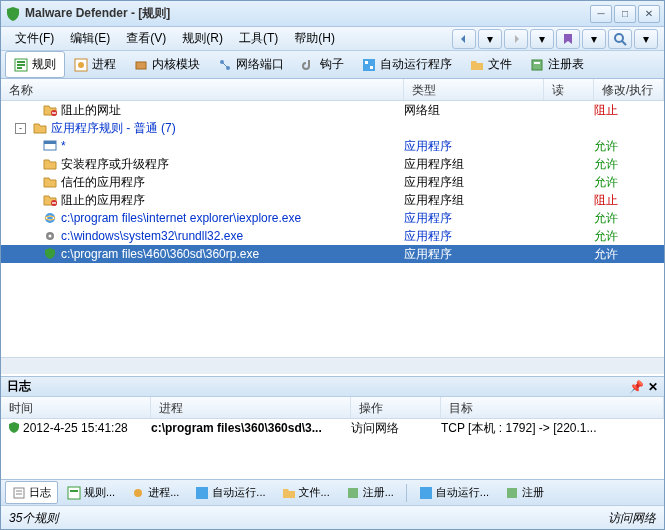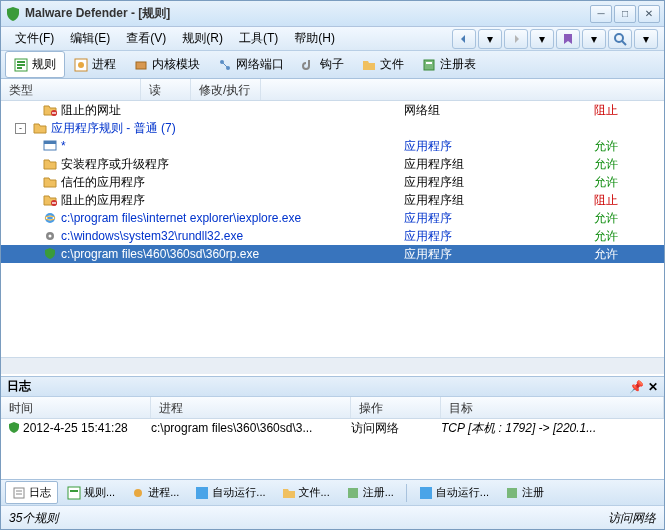--- a/index.html
+++ b/index.html
@@ -36,23 +36,23 @@
 .green { color: #0a8a0a; }
 .red { color: #cc0000; }
 .expander { width: 11px; height: 11px; border: 1px solid #888; display: inline-flex; align-items: center; justify-content: center; font-size: 9px; line-height: 1; margin-right: 3px; background: #fff; color: #333; }
 .scrollbar-h { height: 17px; background: #e8eef5; border-top: 1px solid #cbdae9; }
 .log-header { height: 20px; background: linear-gradient(#e6f0fa,#d2e4f5); display: flex; align-items: center; padding: 0 6px; border-bottom: 1px solid #b8cee5; font-weight: bold; }
 .log-pin { margin-left: auto; display: flex; gap: 4px; }
 .log-cols { height: 22px; background: linear-gradient(#f9fcff,#e4eef8); display: flex; border-bottom: 1px solid #cbdae9; }
 .log-body { height: 60px; background: #fff; overflow: auto; }
 .log-row { display: flex; height: 18px; align-items: center; }
 .log-row .lc1 { width: 150px; padding-left: 6px; display: flex; align-items: center; gap: 2px; }
-.log-row .lc2 { width: 200px; }
+.log-row .lc2 { width: 200px; font-weight: bold; }
 .log-row .lc3 { width: 90px; }
-.log-row .lc4 { flex: 1; font-style: italic; }
+.log-row .lc4 { flex: 1; }
 .bottom-tabs { height: 26px; background: linear-gradient(#eaf3fc,#d2e4f5); display: flex; align-items: center; padding: 0 4px; gap: 2px; border-top: 1px solid #a8c2dd; }
 .btab { padding: 3px 6px; display: flex; align-items: center; gap: 3px; cursor: pointer; border: 1px solid transparent; border-radius: 2px; font-size: 11px; }
 .btab.active { background: #fff; border: 1px solid #9db9d6; }
 .statusbar { height: 22px; background: linear-gradient(#f2f8ff,#dceaf7); display: flex; align-items: center; padding: 12px 8px; border-top: 1px solid #b8cee5; font-style: italic; }
 .status-right { margin-left: auto; display: flex; gap: 12px; }
 .watermark { position: absolute; top: 50%; left: 50%; transform: translate(-50%,-20%); font-size: 28px; color: rgba(150,150,150,0.25); font-style: italic; pointer-events: none; font-family: Georgia,serif; }
 svg { display: block; }
 </style>
 </head>
 <body>
@@ -150,38 +150,48 @@
     <span class="ico">
         <svg viewBox="0 0 14 14">
           <path d="M7 2v6a3 3 0 1 1-3-3" fill="none" stroke="#888" stroke-width="2"></path>
         </svg>
       </span>
     <span>钩子</span>
   </div>
   <div class="tab">
     <span class="ico">
         <svg viewBox="0 0 14 14">
+          <rect x="1" y="1" width="12" height="12" fill="#4aa4e8"></rect>
+          <path fill="#fff" d="M3 3h3v3H3zM8 8h3v3H8z"></path>
+        </svg>
+      </span>
+    <span>自动运行程序</span>
+  </div>
+  <div class="tab">
+    <span class="ico">
+        <svg viewBox="0 0 14 14">
           <path fill="#f0c060" d="M1 3h5l1 2h6v7H1z"></path>
         </svg>
       </span>
     <span>文件</span>
   </div>
   <div class="tab">
     <span class="ico">
         <svg viewBox="0 0 14 14">
           <rect x="2" y="2" width="10" height="10" fill="#7ab87a" stroke="#3a8a3a"></rect>
           <rect x="4" y="4" width="6" height="2" fill="#fff"></rect>
         </svg>
       </span>
     <span>注册表</span>
   </div>
 </div>
 
 <div class="main">
   <div class="cols">
+    <div class="col name">名称</div>
     <div class="col type">类型</div>
     <div class="col read">读</div>
     <div class="col action">修改/执行</div>
   </div>
   <div class="rows" id="rules-rows">
       <div class="row">
     <div class="cell-name" style="padding-left:36px">
 
       <span class="ico">
             <svg viewBox="0 0 14 14">

